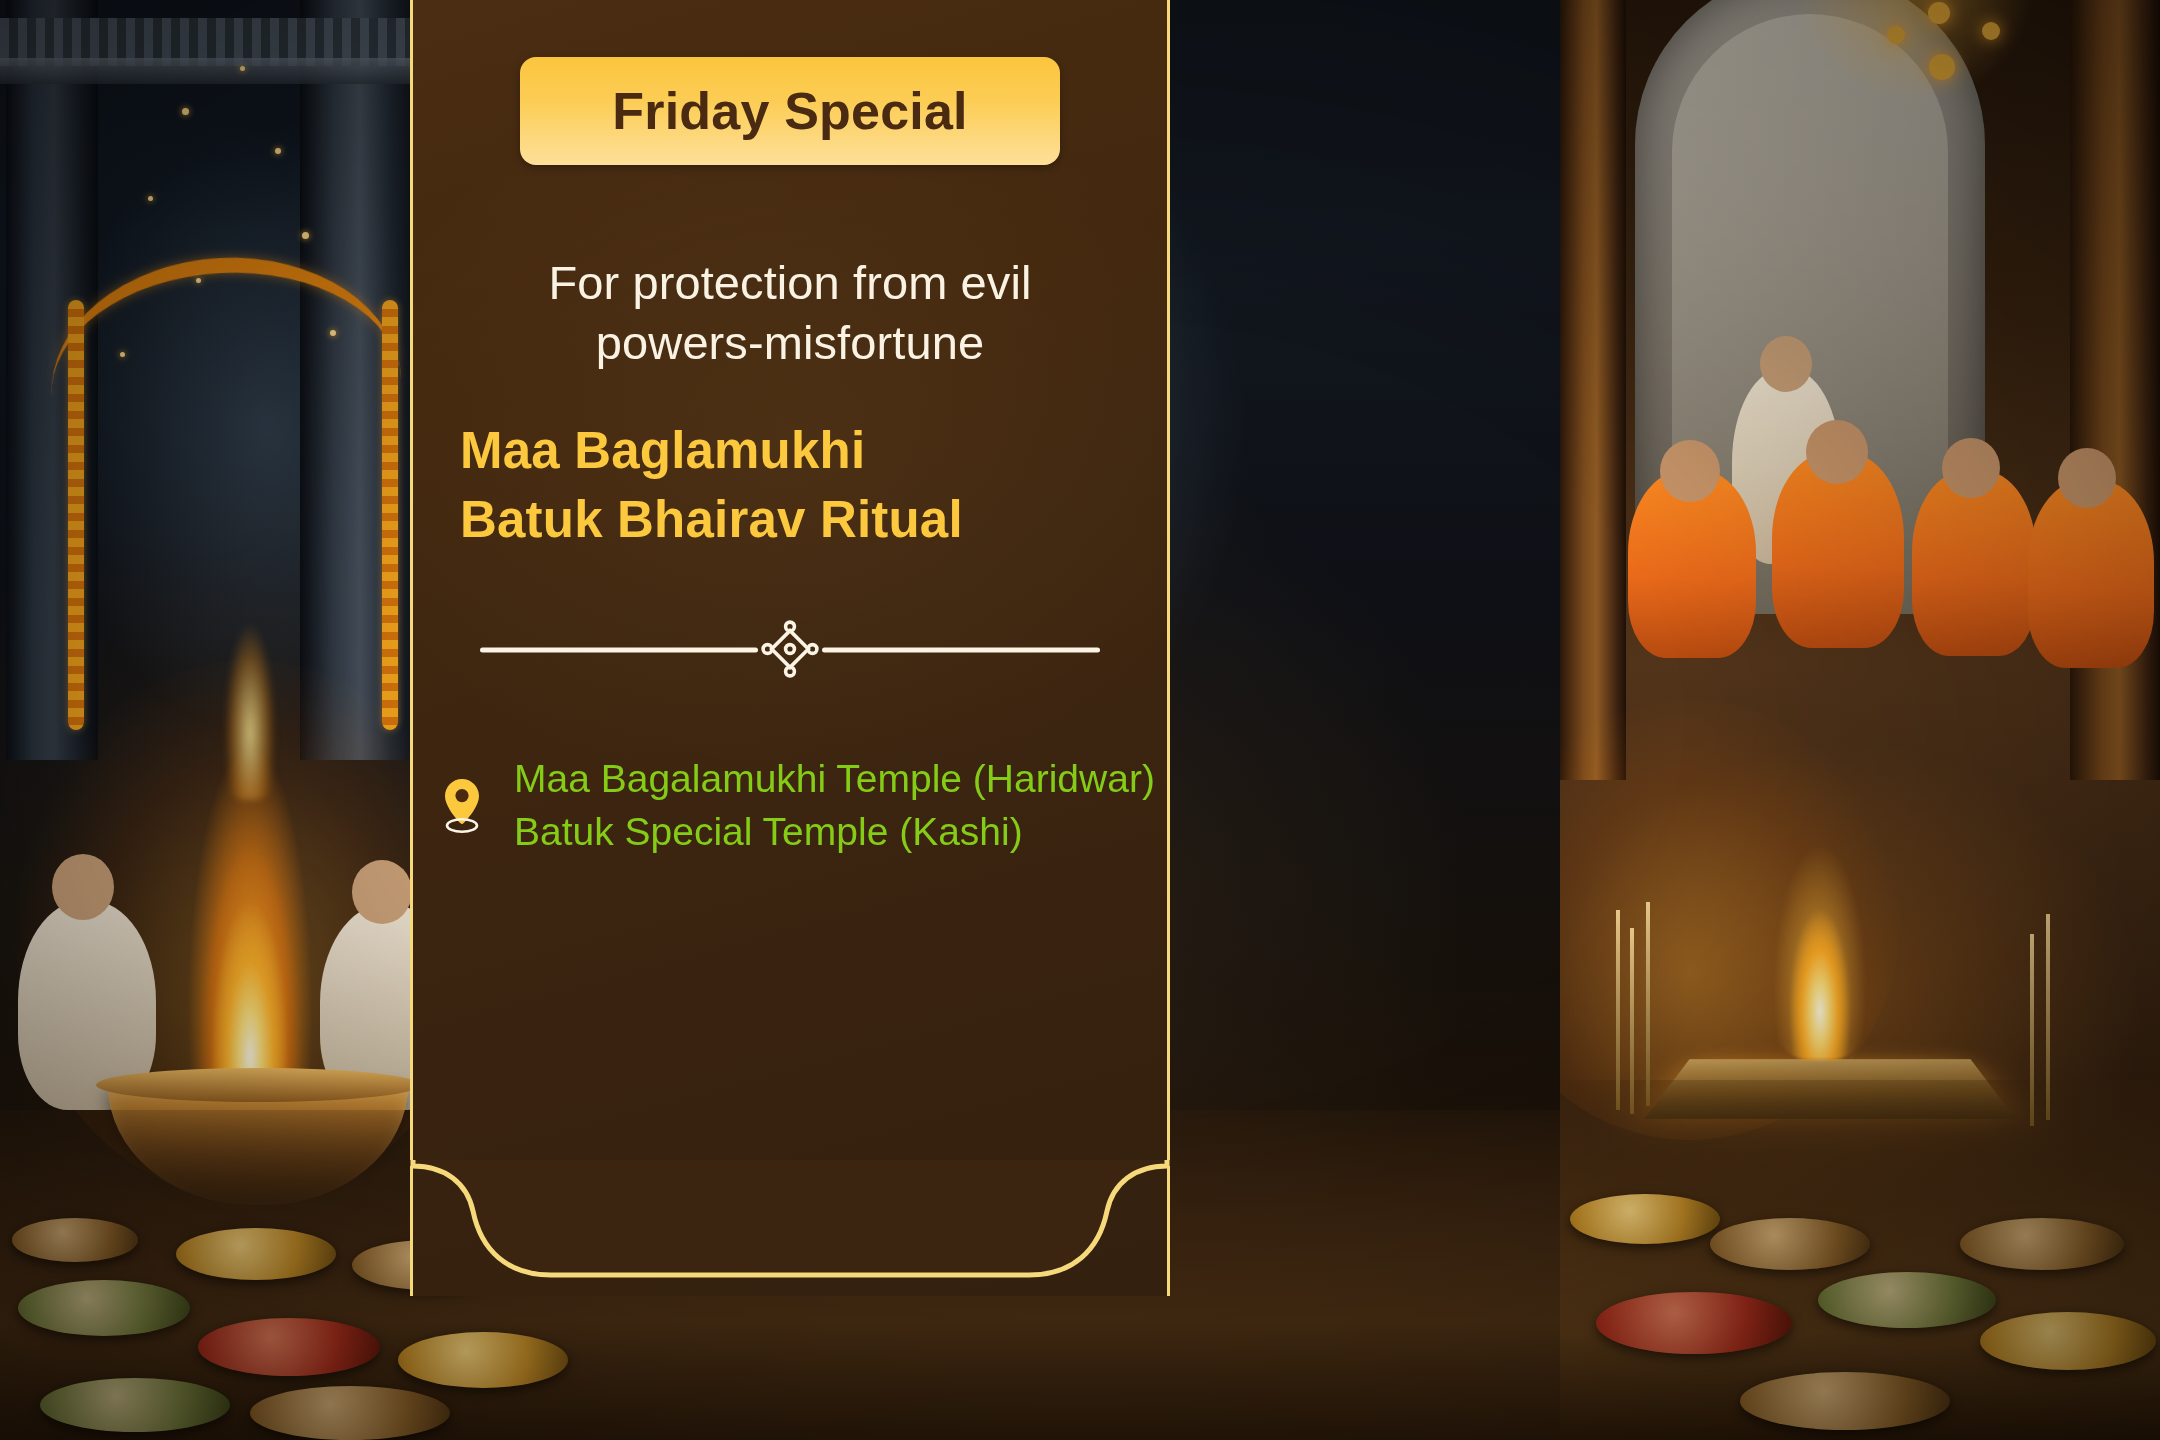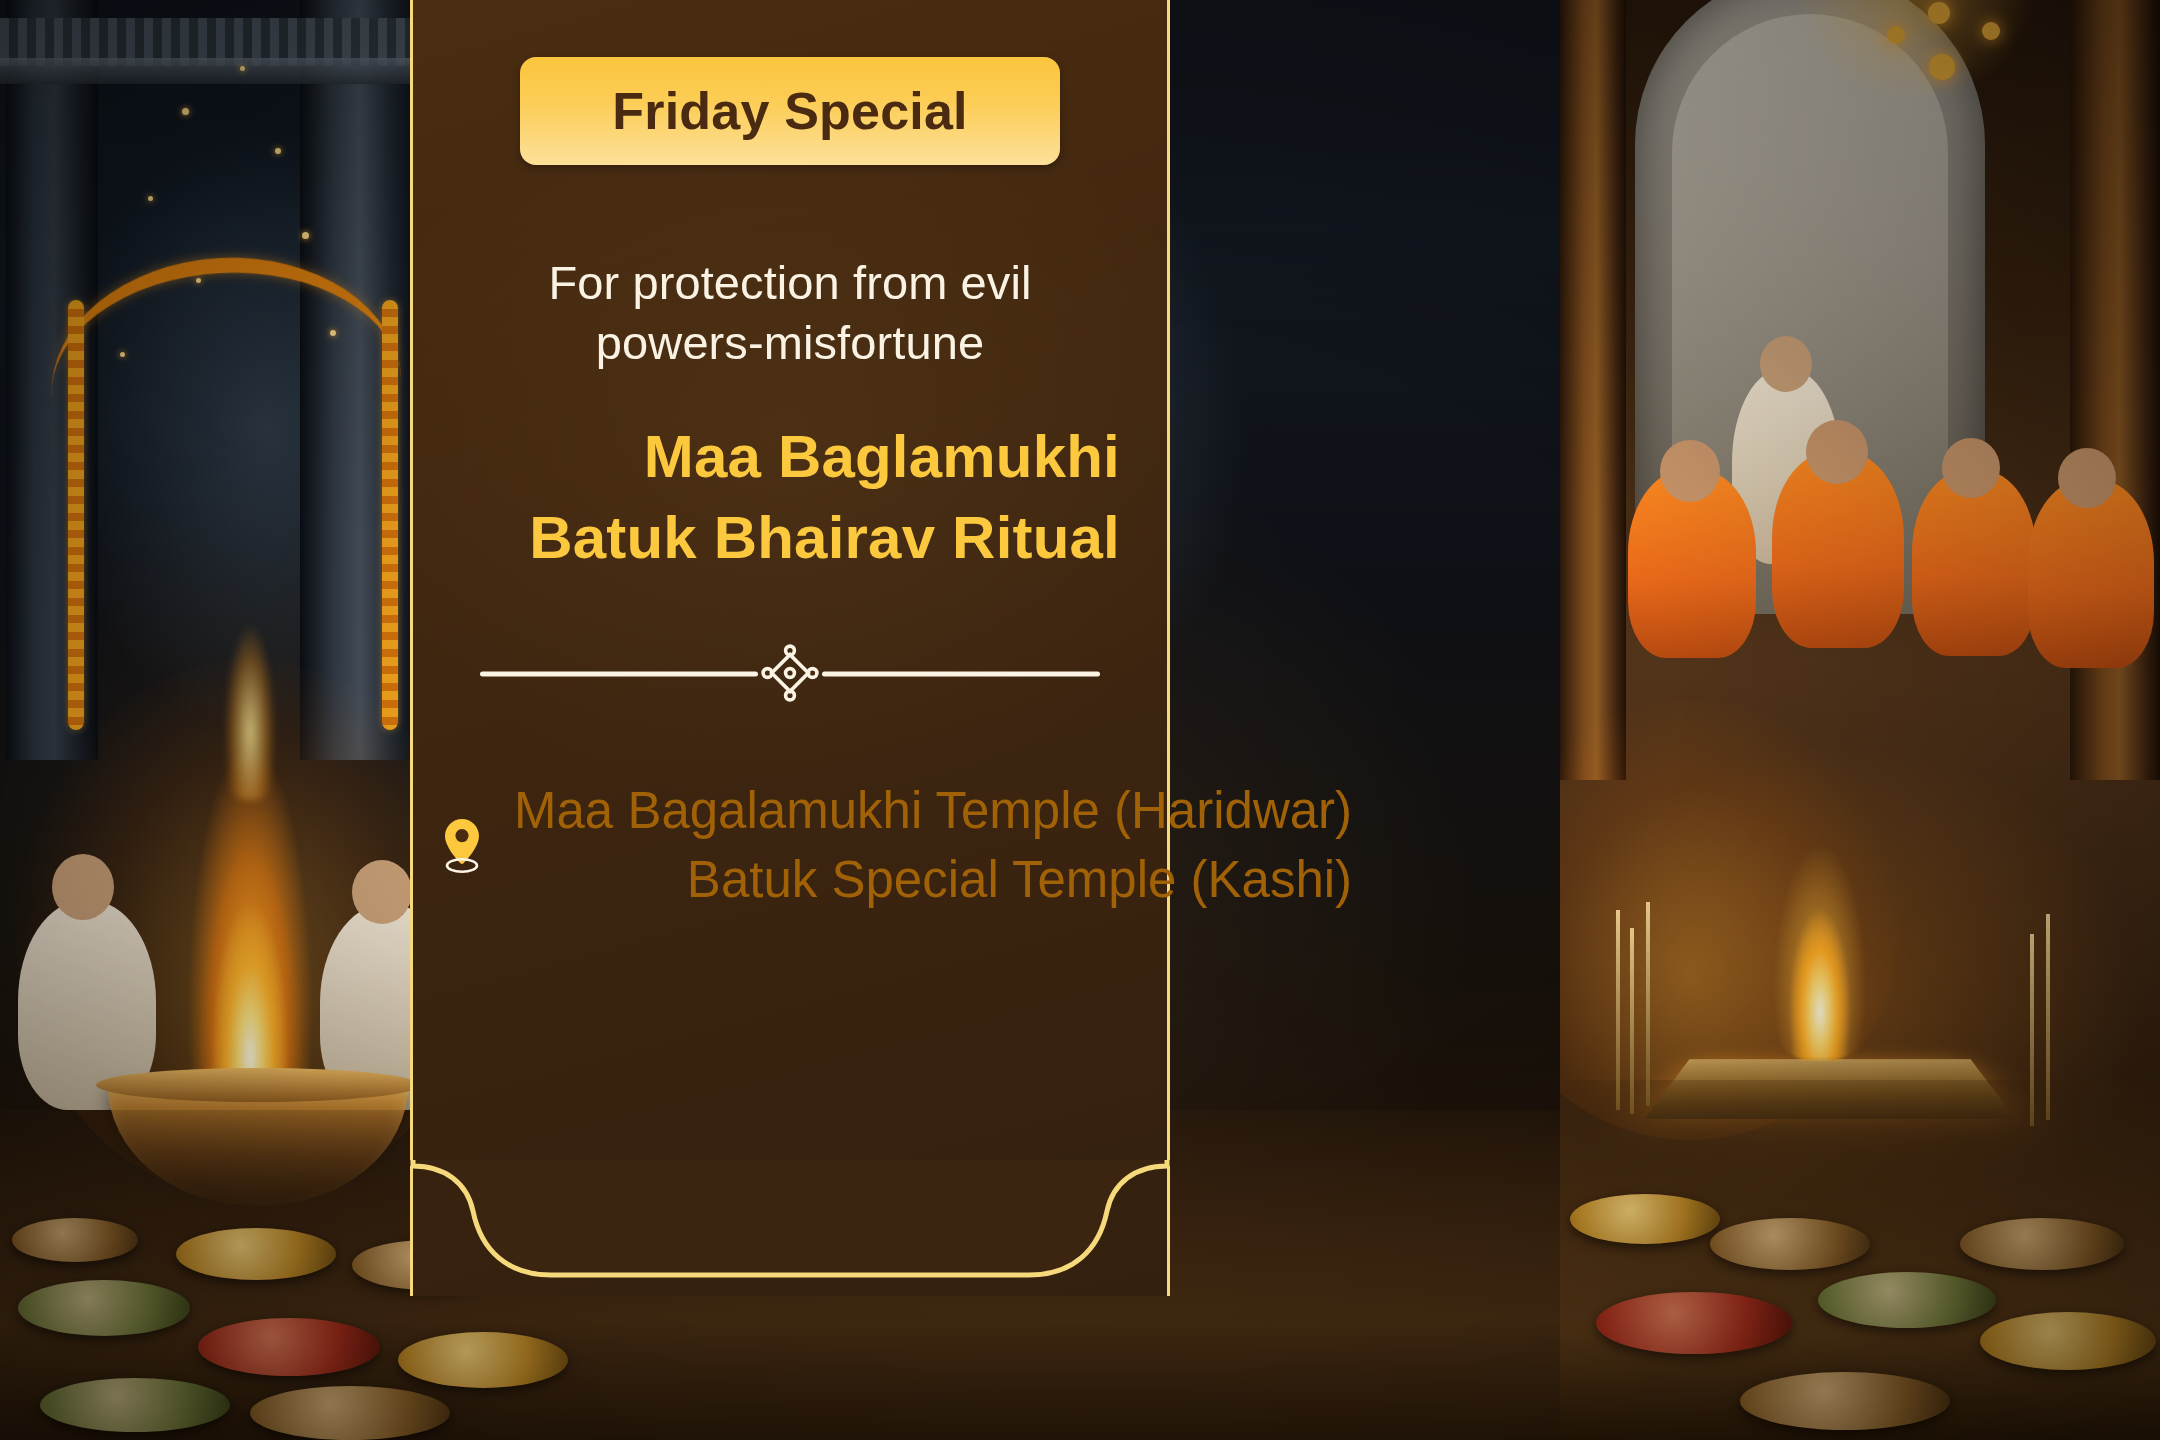--- a/index.html
+++ b/index.html
@@ -142,35 +142,35 @@
     margin-top:57px; width:540px; height:108px; border-radius:16px;
     background:linear-gradient(180deg,#fbc53d 0%,#fccd56 42%,#fde09a 100%);
     display:flex; align-items:center; justify-content:center;
     box-shadow:0 3px 9px rgba(0,0,0,.3);
   }
   .badge-text { font-size:52px; font-weight:bold; color:#4a2a10; letter-spacing:.2px; }
 
   .subtitle { margin-top:88px; width:620px; text-align:center;
     font-size:47px; line-height:1.28; color:#faf3e4; font-weight:400; letter-spacing:.1px; }
 
-  .title { margin-top:44px; width:660px; text-align:right;
-    font-size:60px; line-height:1.34; color:#fbc83e; font-weight:bold; letter-spacing:.2px; }
+  .title { margin-top:44px; width:660px; text-align:left;
+    font-size:51px; line-height:1.34; color:#fbc83e; font-weight:bold; letter-spacing:.2px; }
 
   .divider { margin-top:66px; width:620px; height:60px; position:relative;
     display:flex; align-items:center; justify-content:center; }
   .divider .rule { position:absolute; top:50%; height:5px; background:#fbf4e4;
     transform:translateY(-50%); border-radius:3px; }
   .divider .rule.l { left:0; width:278px; }
   .divider .rule.r { right:0; width:278px; }
   .divider .orn { position:relative; width:68px; height:60px; }
 
   .loc { margin-top:72px; width:700px; display:flex; align-items:center; gap:0; }
   .loc-pin { width:62px; display:flex; justify-content:center; align-items:center; }
   .loc-bar { width:4px; height:104px; background:#f7f1e2; margin:0 26px 0 4px; border-radius:2px; }
-  .loc-text { font-size:51px; line-height:1.36; color:#a16207;text-align:right; }
+  .loc-text { font-size:39px; line-height:1.36; color:#84cc16; }
   .loc-text div { white-space:nowrap; }
 </style>
 </head>
 <body>
 
 <div class="stage">
 
   <div class="bg">
 
     <div class="bg-left">

